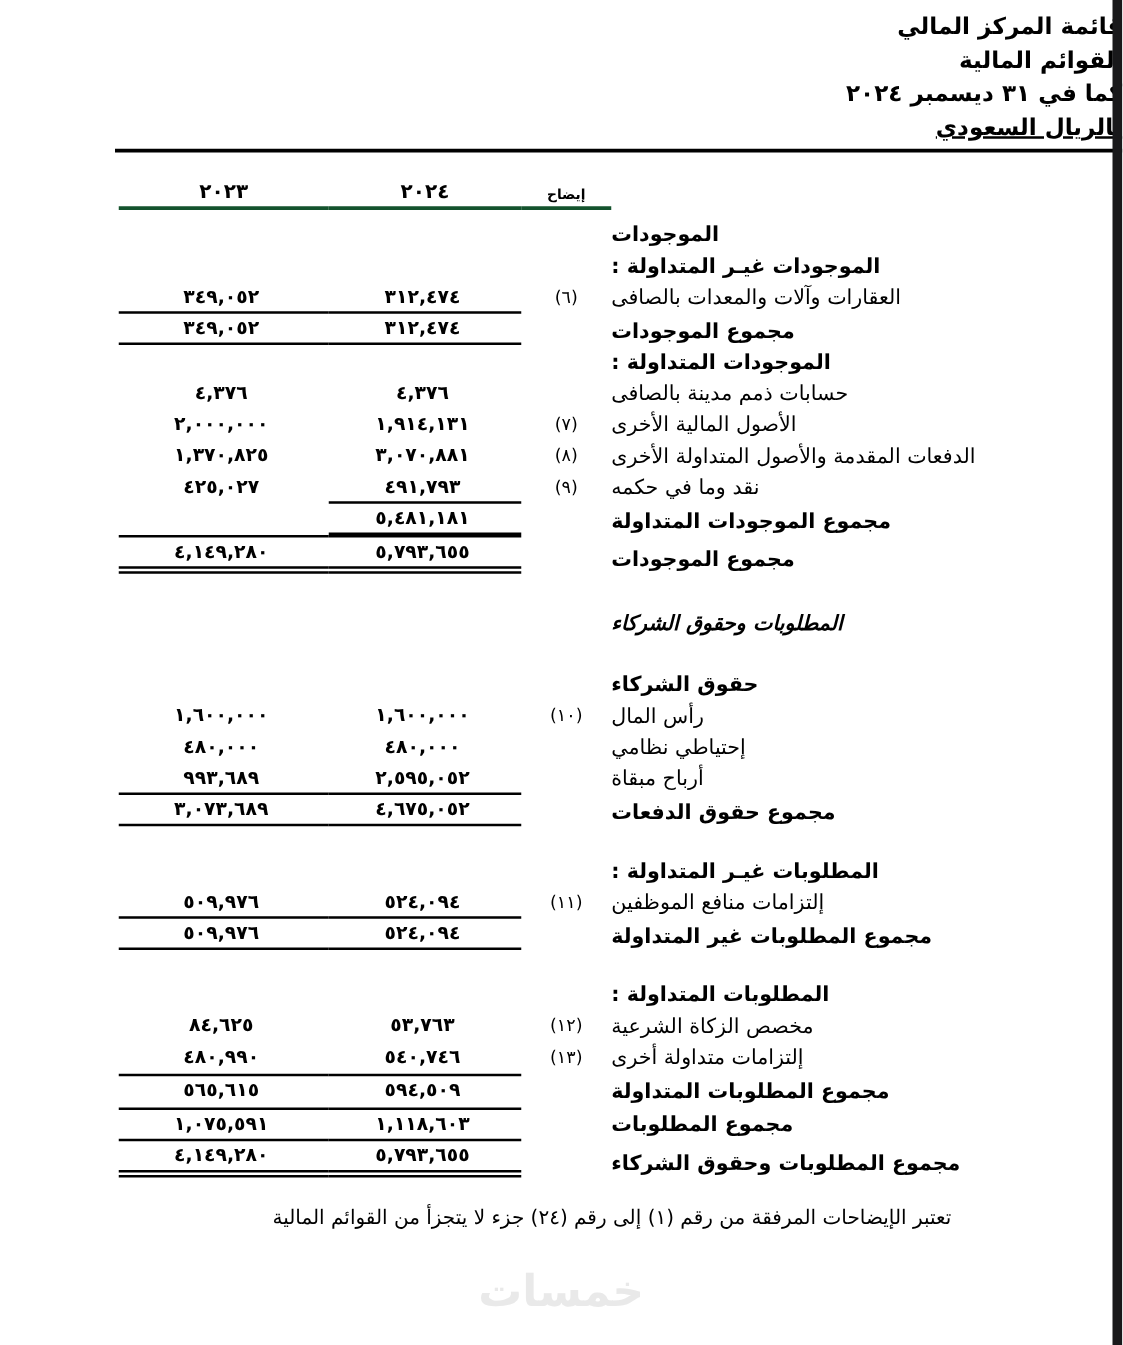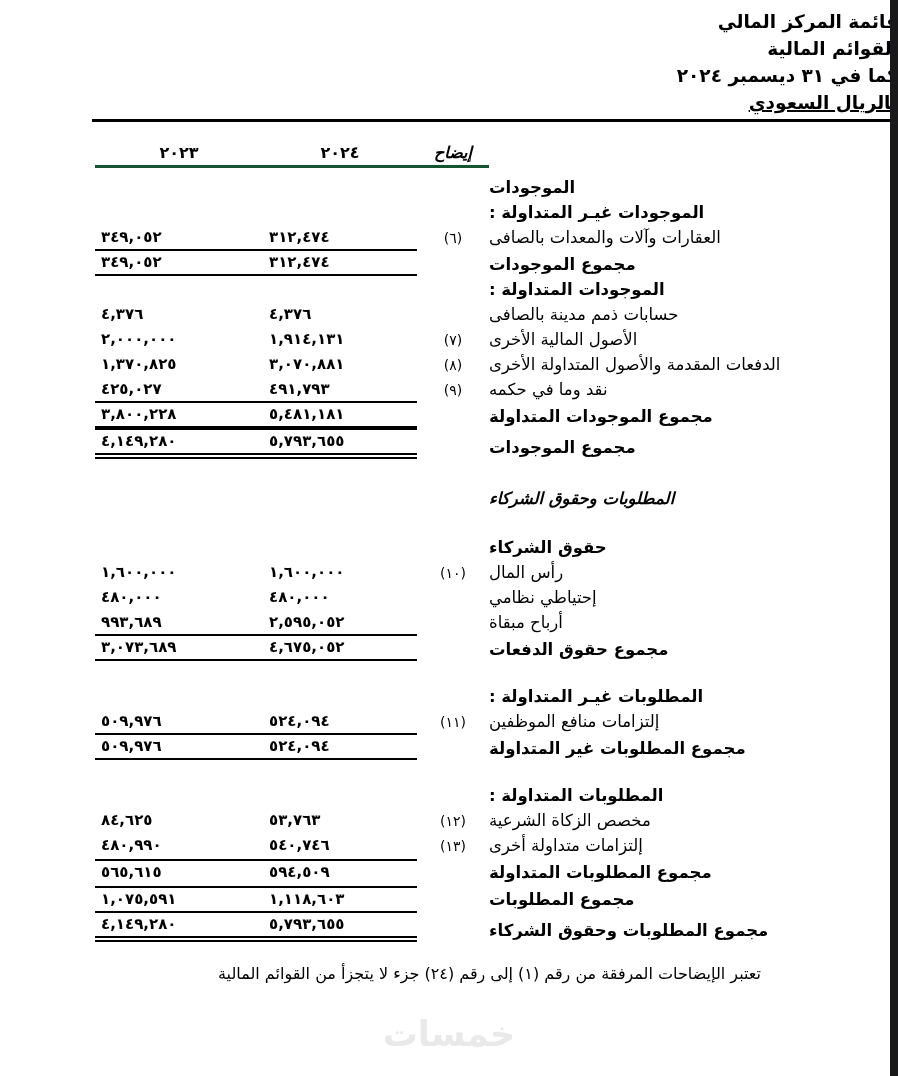--- a/index.html
+++ b/index.html
@@ -38,26 +38,26 @@
   
   .finrow {
     display:grid;
     grid-template-columns:1fr 72px 154px 168px; 
     align-items:end;
     min-height:25px;
   }
   .colheads { margin-top:20px; min-height:26px; }
   .c-label { text-align:left; font-size:16.5px; padding-bottom:2px; white-space:nowrap; }
   .c-note  { text-align:center; font-size:14px; padding-bottom:3px; }
-  .c-val   { text-align:left; direction:ltr; font-size:15px; font-weight:bold;
+  .c-val   { text-align:center; direction:ltr; font-size:15px; font-weight:bold;
              letter-spacing:1px; padding:2px 10px 3px 6px; white-space:nowrap; }
   .c-head  { text-align:center; font-size:16px; font-weight:bold;
              border-bottom:3px solid #14532d; padding-bottom:3px; }
   .c-head.year { letter-spacing:6px; }
-  .c-head.note-head { font-size:16px; letter-spacing:0;font-style:italic; }
+  .c-head.note-head { font-size:11px; letter-spacing:0; }
 
   .sec .c-label { font-weight:bold; }
   .total { min-height:27px; }
   .total .c-label { font-weight:bold; }
   .lt .c-val { border-top:2px solid #000; }
   .lb .c-val { border-bottom:2px solid #000; }
   .dbl { min-height:29px; }
   .dbl .c-val { border-bottom:6px double #000; }
 
   .gap6  { margin-top:6px; }
@@ -156,21 +156,20 @@
     <div class="finrow">
       <div class="c-label">نقد وما في حكمه</div>
       <div class="c-note">(٩)</div>
       <div class="c-val">٤٩١,٧٩٣</div>
       <div class="c-val">٤٢٥,٠٢٧</div>
     </div>
     <div class="finrow total lt lb">
       <div class="c-label">مجموع الموجودات المتداولة</div>
       <div class="c-note"></div>
       <div class="c-val">٥,٤٨١,١٨١</div>
-      <div class="c-val">٣,٨٠٠,٢٢٨</div>
     </div>
     <div class="finrow total lt dbl">
       <div class="c-label">مجموع الموجودات</div>
       <div class="c-note"></div>
       <div class="c-val">٥,٧٩٣,٦٥٥</div>
       <div class="c-val">٤,١٤٩,٢٨٠</div>
     </div>
 
     <div class="finrow sec gap18">
       <div class="c-label">المطلوبات وحقوق الشركاء</div>

